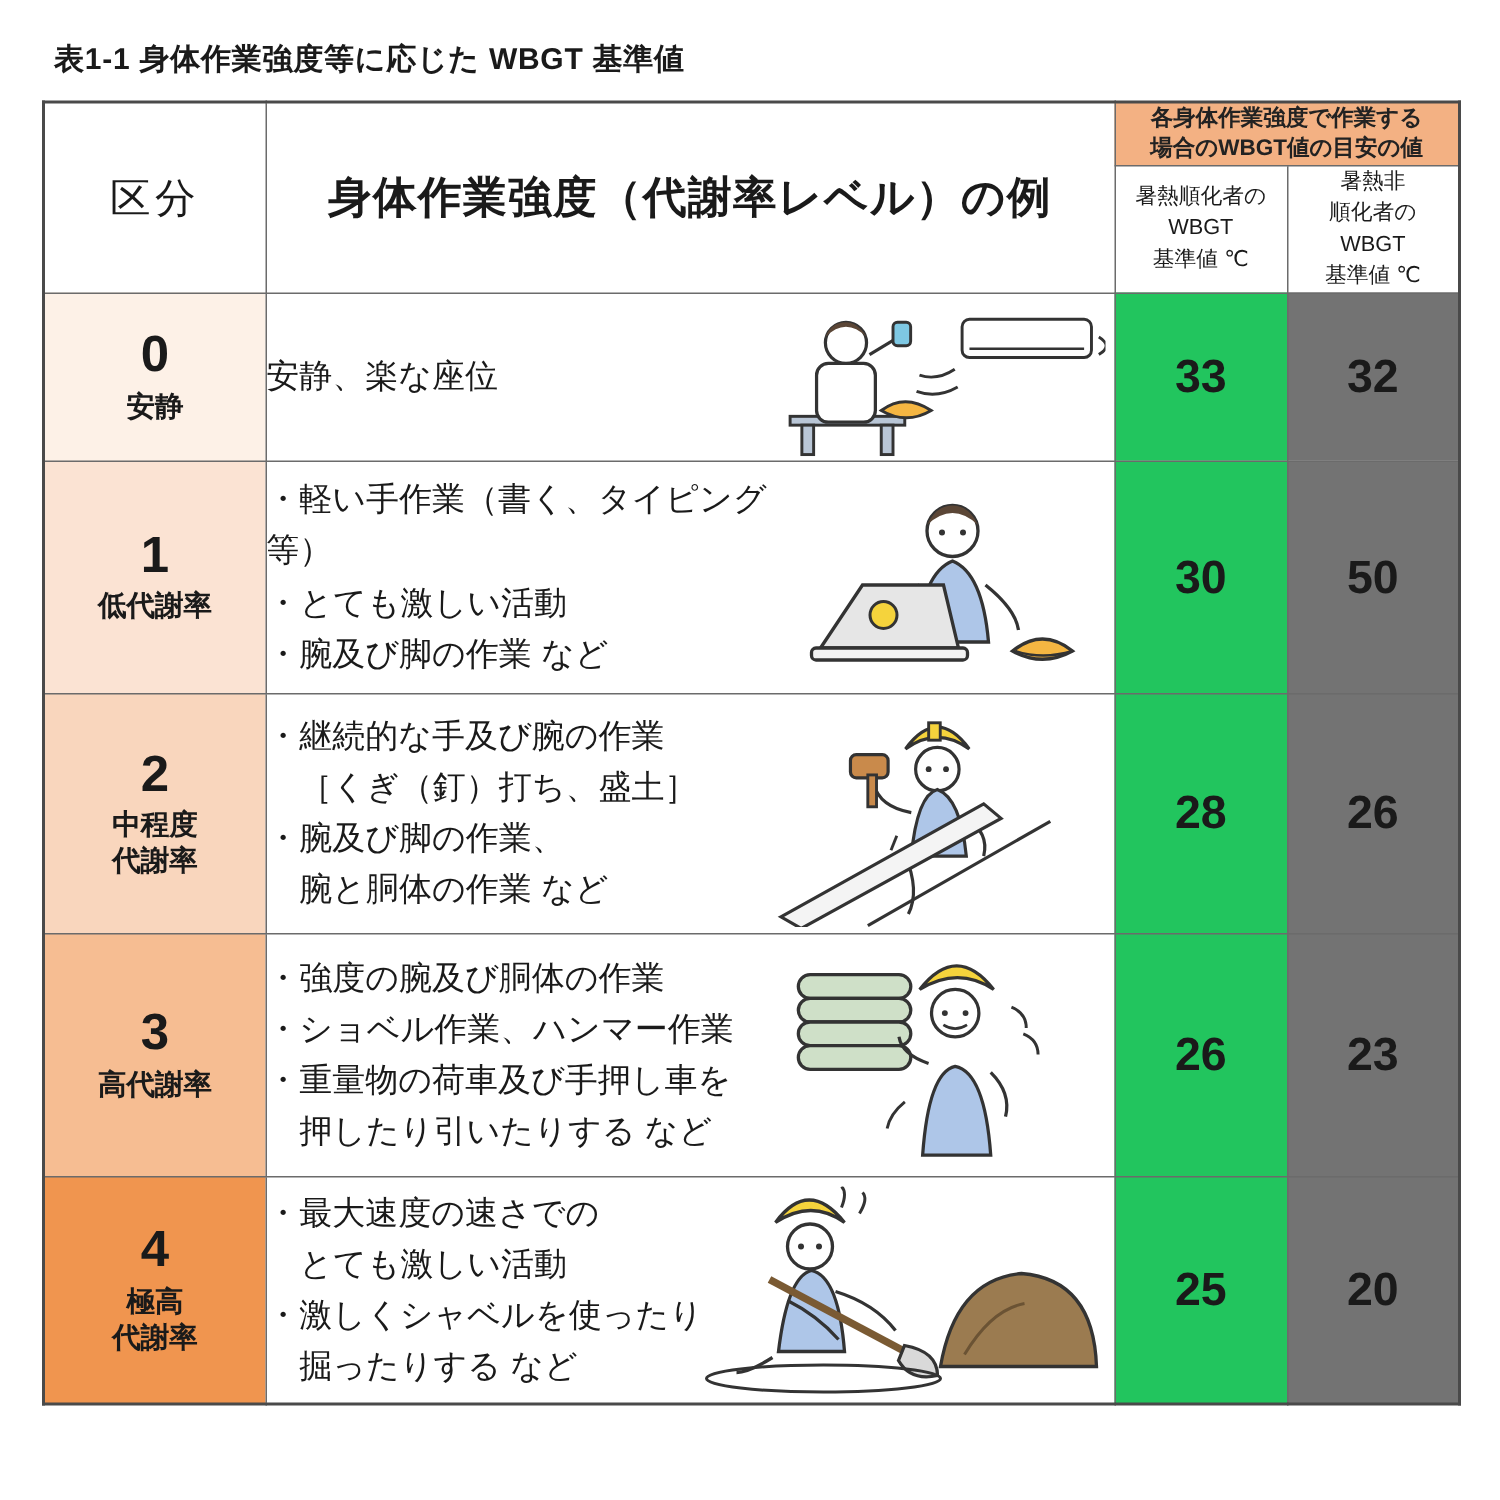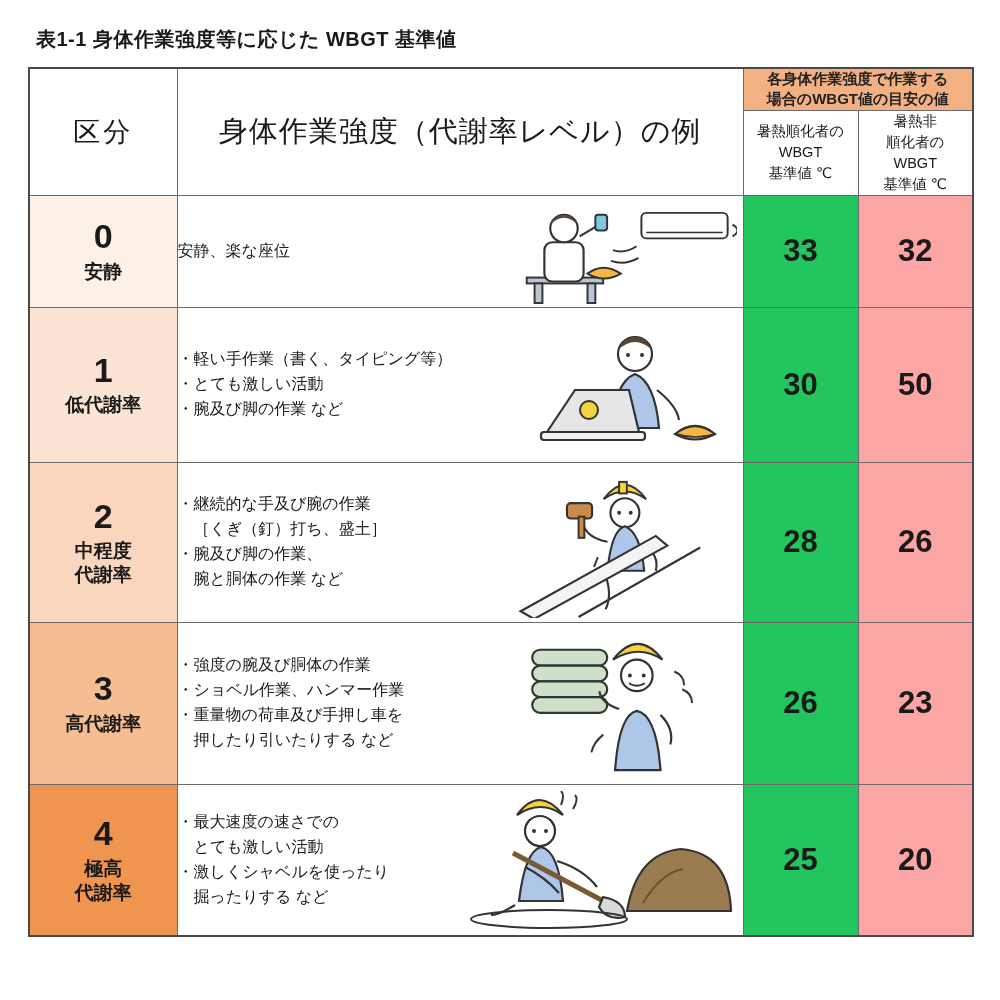--- a/index.html
+++ b/index.html
@@ -39,21 +39,21 @@
   }
   .hdr-kubun{
     text-align:center;
     font-size:27px;
     font-weight:normal;
     letter-spacing:3px;
   }
   .hdr-example{
     text-align:center;
     font-size:29px;
-    font-weight:normal;
+    font-weight:bold;
     letter-spacing:1px;
   }
   .hdr-sub{
     text-align:center;
     font-size:14.5px;
     line-height:1.45;
     padding:6px 2px;
   }
   
   .cls-cell{
@@ -65,34 +65,34 @@
   }
   .cls-name{
     font-size:19px;font-weight:bold;line-height:1.25;
   }
   .desc-cell{
     position:relative;
     padding:12px 10px 12px 14px;
     height:100%;
   }
   .desc-text{
-    font-size:16px;
+    font-size:22px;
     line-height:1.55;
     white-space:pre-line;
     position:relative;
     z-index:2;
     max-width:62%;
   }
   .val-cell{
     text-align:center;
     font-size:31px;
     font-weight:bold;
   }
   .val-a{background:#22c55e;}
-  .val-b{background:#fca5a5;}
+  .val-b{background:#737373;}
 
   
   .illus{
     position:absolute;
     right:6px;
     bottom:4px;
     width:230px;height:110px;
     z-index:1;
     pointer-events:none;
   }

